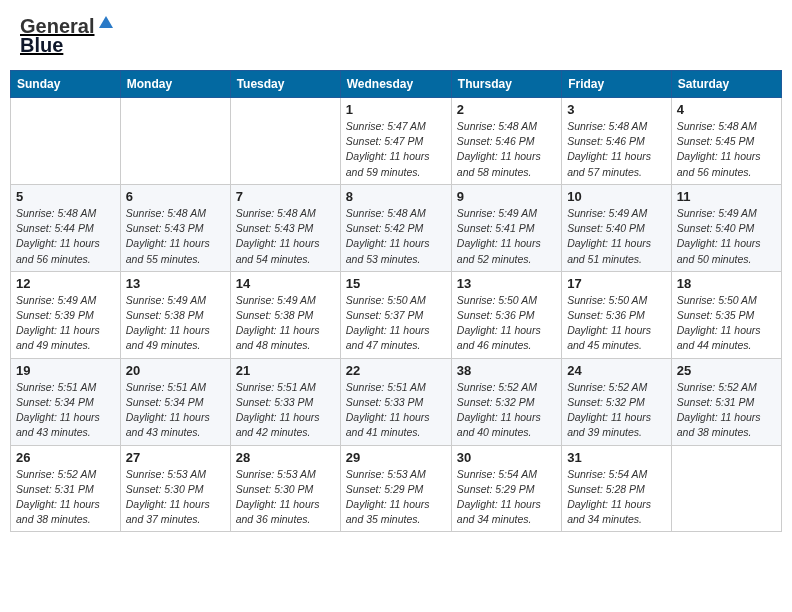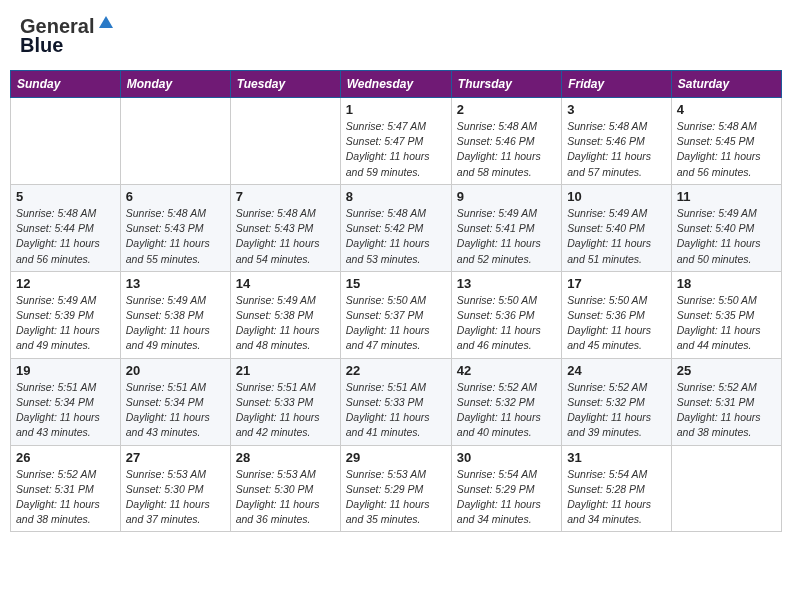--- a/index.html
+++ b/index.html
@@ -9,20 +9,21 @@
       width: 792px;
       min-height: 612px;
       padding: 10px;
     }
     .header {
       display: flex;
       justify-content: space-between;
       align-items: flex-start;
       margin-bottom: 8px;
       padding: 5px 10px;
+      text-decoration: underline;
     }
     .logo {
       display: flex;
       flex-direction: column;
       align-items: flex-start;
     }
     .title-block {
       text-align: right;
     }
     .month-title {
@@ -33,28 +34,27 @@
     .location {
       font-size: 14px;
       color: #555;
     }
     .calendar {
       width: 100%;
       border-collapse: collapse;
       font-size: 11px;
     }
     .calendar th {
-      background: #701a75;
+      background: #0369a1;
       color: #fff;
       text-align: left;
       padding: 6px 6px;
       font-size: 12px;
       font-weight: bold;
       border: 1px solid #1e5a9a;
-      font-style: italic;
     }
     .calendar td {
       border: 1px solid #ccc;
       vertical-align: top;
       padding: 4px 5px;
       width: 113px;
       min-height: 75px;
       background: #fff;
     }
     .calendar tr:nth-child(even) td {
@@ -266,21 +266,21 @@
 and 42 minutes.</div>
         </td>
         <td>
           <span class="day-num">22</span>
           <div class="cell-text" style="white-space: pre-line;">Sunrise: 5:51 AM
 Sunset: 5:33 PM
 Daylight: 11 hours
 and 41 minutes.</div>
         </td>
         <td>
-          <span class="day-num">42</span>
+          <span class="day-num">38</span>
           <div class="cell-text" style="white-space: pre-line;">Sunrise: 5:52 AM
 Sunset: 5:32 PM
 Daylight: 11 hours
 and 40 minutes.</div>
         </td>
         <td>
           <span class="day-num">24</span>
           <div class="cell-text" style="white-space: pre-line;">Sunrise: 5:52 AM
 Sunset: 5:32 PM
 Daylight: 11 hours

